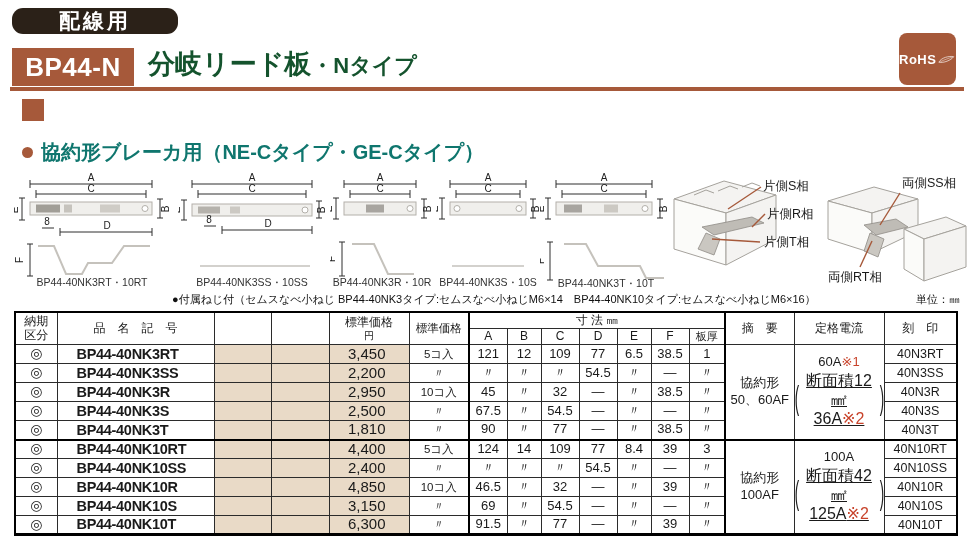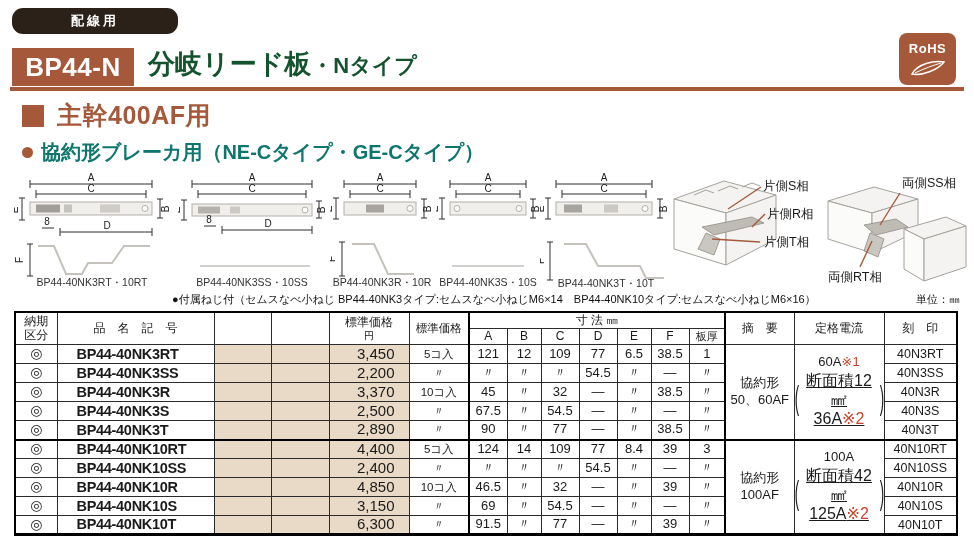--- a/index.html
+++ b/index.html
@@ -3,29 +3,29 @@
 <meta charset="utf-8">
 <style>
   html,body{margin:0;padding:0;}
   body{width:974px;height:543px;position:relative;background:#fff;
        font-family:"Liberation Sans","DejaVu Sans",sans-serif;color:#1a1a1a;overflow:hidden;}
   .abs{position:absolute;}
 
   
   .cat-badge{left:12px;top:8px;width:166px;height:26px;background:#2b2118;color:#fff;
     border-radius:11px;display:flex;align-items:center;justify-content:center;
-    font-weight:bold;font-size:13px;letter-spacing:3px;}
+    font-weight:bold;font-size:21px;letter-spacing:3px;}
   .model-badge{left:12px;top:48px;width:122px;height:38px;background:#a6593a;color:#fff;
     display:flex;align-items:center;justify-content:center;font-weight:bold;font-size:26px;letter-spacing:.5px;}
   .page-title{left:148px;top:46px;color:#14532d;font-weight:bold;white-space:nowrap;}
   .page-title .t-main{font-size:27px;}
   .page-title .t-sub{font-size:22px;}
   .title-rule{left:10px;top:87px;width:954px;height:4px;background:#a6593a;}
   .rohs{left:899px;top:33px;width:57px;height:52px;background:#a6593a;border-radius:8px;
-    display:flex;flex-direction:column;align-items:center;justify-content:center;gap:1px;}
+    display:flex;flex-direction:row;align-items:center;justify-content:center;gap:1px;}
   .rohs .rohs-txt{color:#fff;font-weight:bold;font-size:13px;letter-spacing:.5px;}
 
   
   .h1{left:22px;top:99px;display:flex;align-items:center;gap:13px;}
   .h1 .sq{width:22px;height:22px;background:#a6593a;}
   .h1 .h1-label{font-size:25px;font-weight:bold;color:#a6593a;letter-spacing:.5px;}
   .h2{left:22px;top:139px;display:flex;align-items:center;gap:8px;}
   .h2 .dot{width:11px;height:11px;border-radius:50%;background:#a6593a;}
   .h2 .h2-label{font-size:20px;font-weight:bold;color:#0f766e;}
 
@@ -55,21 +55,21 @@
   .spec tr.hr1 th{height:15px;}
   .spec tr.hr2 th{height:15px;font-size:12px;}
   .spec tbody tr{height:19px;}
   .bl2{border-left:2px solid #000 !important;}
   tr.gsep td{border-top:2px solid #000 !important;}
   .beige{background:#e9dac7;}
   .hdr2l{font-size:11px;line-height:1.15;}
   .hdr-sub{font-size:10px;}
   td.c-mark{font-size:14px;}
   td.c-name{text-align:left;padding-left:19px;font-weight:bold;font-size:14.5px;letter-spacing:-.3px;white-space:nowrap;}
-  td.c-price{text-align:right;padding-right:14px;font-size:15px;}
+  td.c-price{text-align:right;padding-right:23px;font-size:15px;}
   td.c-set{font-size:11.5px;}
   td.c-dim{font-size:13px;}
   td.c-stamp{font-size:12.5px;}
   .dit{font-size:10.5px;}
   td.c-summary{font-size:13px;line-height:1.3;margin-left:8px;}
   td.c-rating{font-size:11px;vertical-align:middle;}
   .rt-top{font-size:13px;margin-bottom:1px;text-align:center;}
   .rt-paren{display:flex;align-items:center;justify-content:center;gap:2px;line-height:1.2;}
   .rt-lines{font-size:16px;text-decoration:underline;}
   .paren{display:inline-block;font-size:12px;transform:scaleY(2.7) scaleX(1.1);color:#222;}
@@ -88,21 +88,20 @@
 <div class="abs rohs">
   <span class="rohs-txt">RoHS</span>
   <svg width="40" height="20" viewBox="0 0 40 20">
     <path d="M4 17 C9 7, 26 3, 36 5 C30 13, 14 19, 4 17 Z" fill="none" stroke="#fff" stroke-width="1.4"></path>
     <path d="M7 16 C15 12, 26 8, 33 6" fill="none" stroke="#fff" stroke-width="1"></path>
   </svg>
 </div>
 
 <div class="abs h1">
   <span class="sq"></span>
-  <span class="h1-label">主幹400AF用</span>
 </div>
 <div class="abs h2">
   <span class="dot"></span>
   <span class="h2-label">協約形ブレーカ用（NE-Cタイプ・GE-Cタイプ）</span>
 </div>
 
 <svg class="dsvg" style="left:14px" width="160" height="118" viewBox="0 0 160 118">
   <g class="dim">
     <line x1="16" y1="14" x2="138" y2="14"></line>
       <line x1="16" y1="10" x2="16" y2="18"></line>
@@ -414,21 +413,21 @@
       <td class="c-dim dit">〃</td>
       <td class="c-dim">—</td>
       <td class="c-dim dit">〃</td>
       <td class="c-stamp">40N3SS</td>
     </tr>
     <tr>
       <td class="c-mark">◎</td>
       <td class="c-name">BP44-40NK3R</td>
       <td class="beige"></td>
       <td class="beige"></td>
-      <td class="c-price beige">3,370</td>
+      <td class="c-price beige">2,950</td>
       <td class="c-set">10コ入</td>
       <td class="c-dim bl2">45</td>
       <td class="c-dim dit">〃</td>
       <td class="c-dim">32</td>
       <td class="c-dim">—</td>
       <td class="c-dim dit">〃</td>
       <td class="c-dim">38.5</td>
       <td class="c-dim dit">〃</td>
       <td class="c-stamp">40N3R</td>
     </tr>
@@ -446,21 +445,21 @@
       <td class="c-dim dit">〃</td>
       <td class="c-dim">—</td>
       <td class="c-dim dit">〃</td>
       <td class="c-stamp">40N3S</td>
     </tr>
     <tr>
       <td class="c-mark">◎</td>
       <td class="c-name">BP44-40NK3T</td>
       <td class="beige"></td>
       <td class="beige"></td>
-      <td class="c-price beige">2,890</td>
+      <td class="c-price beige">1,810</td>
       <td class="c-set dit">〃</td>
       <td class="c-dim bl2">90</td>
       <td class="c-dim dit">〃</td>
       <td class="c-dim">77</td>
       <td class="c-dim">—</td>
       <td class="c-dim dit">〃</td>
       <td class="c-dim">38.5</td>
       <td class="c-dim dit">〃</td>
       <td class="c-stamp">40N3T</td>
     </tr>

